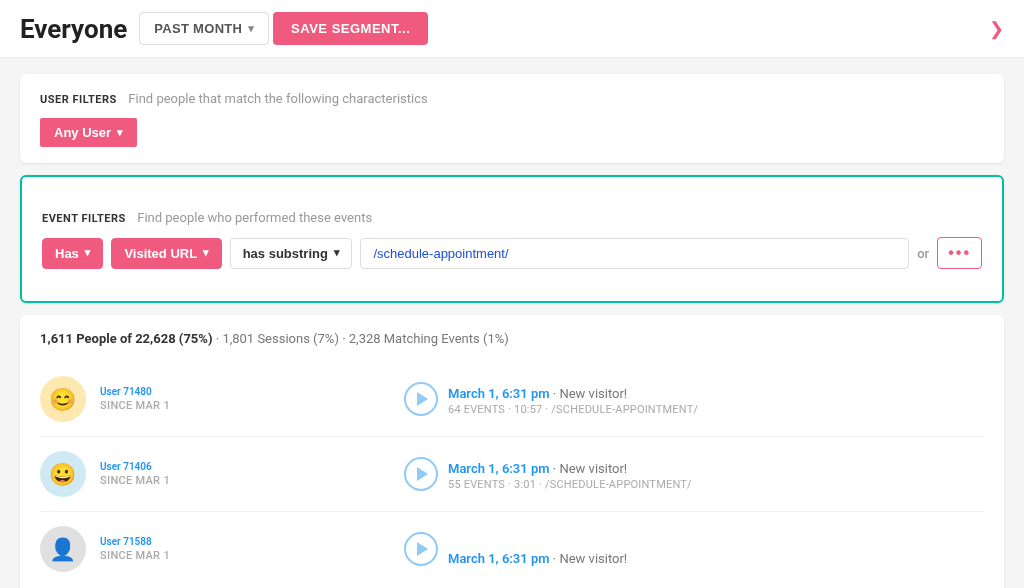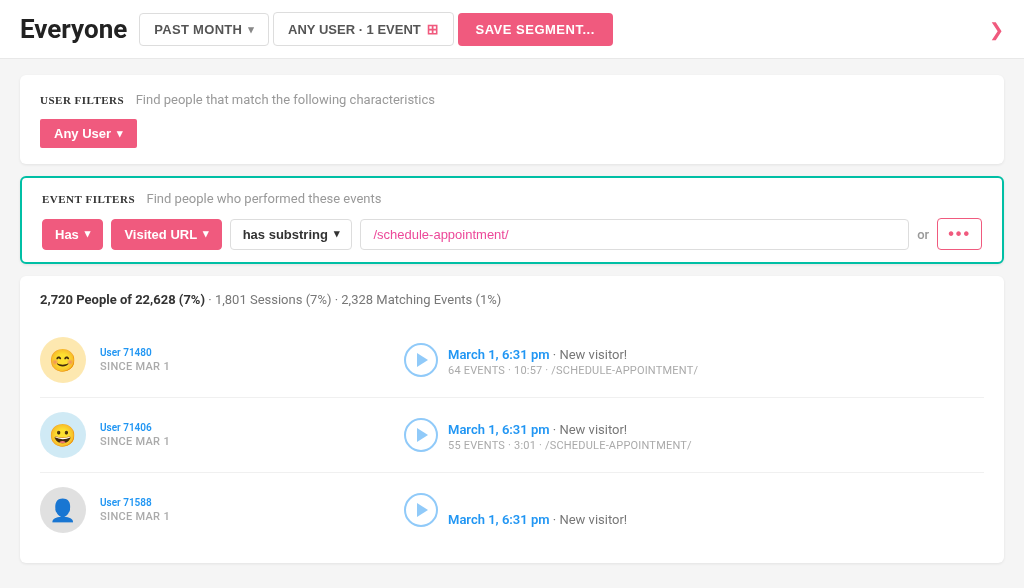--- a/index.html
+++ b/index.html
@@ -91,21 +91,20 @@
       margin-bottom: 12px;
       box-shadow: 0 1px 3px rgba(0,0,0,0.08);
     }
     .filter-label {
       font-size: 11px;
       font-weight: 700;
       color: #333;
       letter-spacing: 0.5px;
       text-transform: uppercase;
       display: inline;
-      font-family: Liberation Serif, serif;
     }
     .filter-desc {
       font-size: 13px;
       color: #999;
       font-weight: 400;
       margin-left: 8px;
     }
     .filter-label-row {
       margin-bottom: 12px;
     }
@@ -123,21 +122,21 @@
       border: none;
     }
     .any-user-pill .chevron {
       font-size: 11px;
     }
 
     
     .event-filter-card {
       background: #fff;
       border-radius: 6px;
-      padding: 12px 20px;
+      padding: 32px 20px;
       margin-bottom: 12px;
       box-shadow: 0 1px 3px rgba(0,0,0,0.08);
       border: 2.5px solid #00bfa5;
     }
     .event-filter-row {
       display: flex;
       align-items: center;
       gap: 8px;
       margin-top: 12px;
       flex-wrap: wrap;
@@ -163,21 +162,21 @@
     .dropdown-btn .chevron {
       font-size: 11px;
       color: inherit;
     }
     .url-input {
       flex: 1;
       border: 1.5px solid #ddd;
       border-radius: 4px;
       padding: 7px 12px;
       font-size: 13px;
-      color: #ec4899;
+      color: #1d4ed8;
       outline: none;
       min-width: 200px;
     }
     .or-label {
       font-size: 13px;
       color: #999;
       font-weight: 500;
     }
     .dots-btn {
       border: 1.5px solid #f05a7e;
@@ -300,24 +299,20 @@
 <body>
 
 <div class="header">
   <span class="header-title">Everyone</span>
 
   <button class="header-btn">
     <span>PAST MONTH</span>
     <span class="chevron">▾</span>
   </button>
 
-  <button class="any-user-btn">
-    <span>ANY USER · 1 EVENT</span>
-    <span style="color:#f05a7e; font-size:14px;">⊞</span>
-  </button>
 
   <button class="save-segment-btn">SAVE SEGMENT...</button>
 
   <span class="chevron-right-header">❯</span>
 </div>
 
 <div class="content">
 
   <div class="filter-card">
     <div class="filter-label-row">
@@ -351,21 +346,21 @@
       <input class="url-input" type="text" value="/schedule-appointment/" style="">
       <span class="or-label">or</span>
       <button class="dots-btn">
         <span class="dots-icon">•••</span>
       </button>
     </div>
   </div>
 
   <div class="results-card">
     <div class="results-summary">
-      <span>2,720 People of 22,628 (7%)</span>
+      <span>1,611 People of 22,628 (75%)</span>
       <span class="muted"> · </span>
       <span class="muted">1,801 Sessions (7%)</span>
       <span class="muted"> · </span>
       <span class="muted">2,328 Matching Events (1%)</span>
     </div>
 
     <div id="user-list">
         <div class="user-row">
     <div class="avatar" style="background:#fde8b0;">😊</div>
     <div class="user-info">

